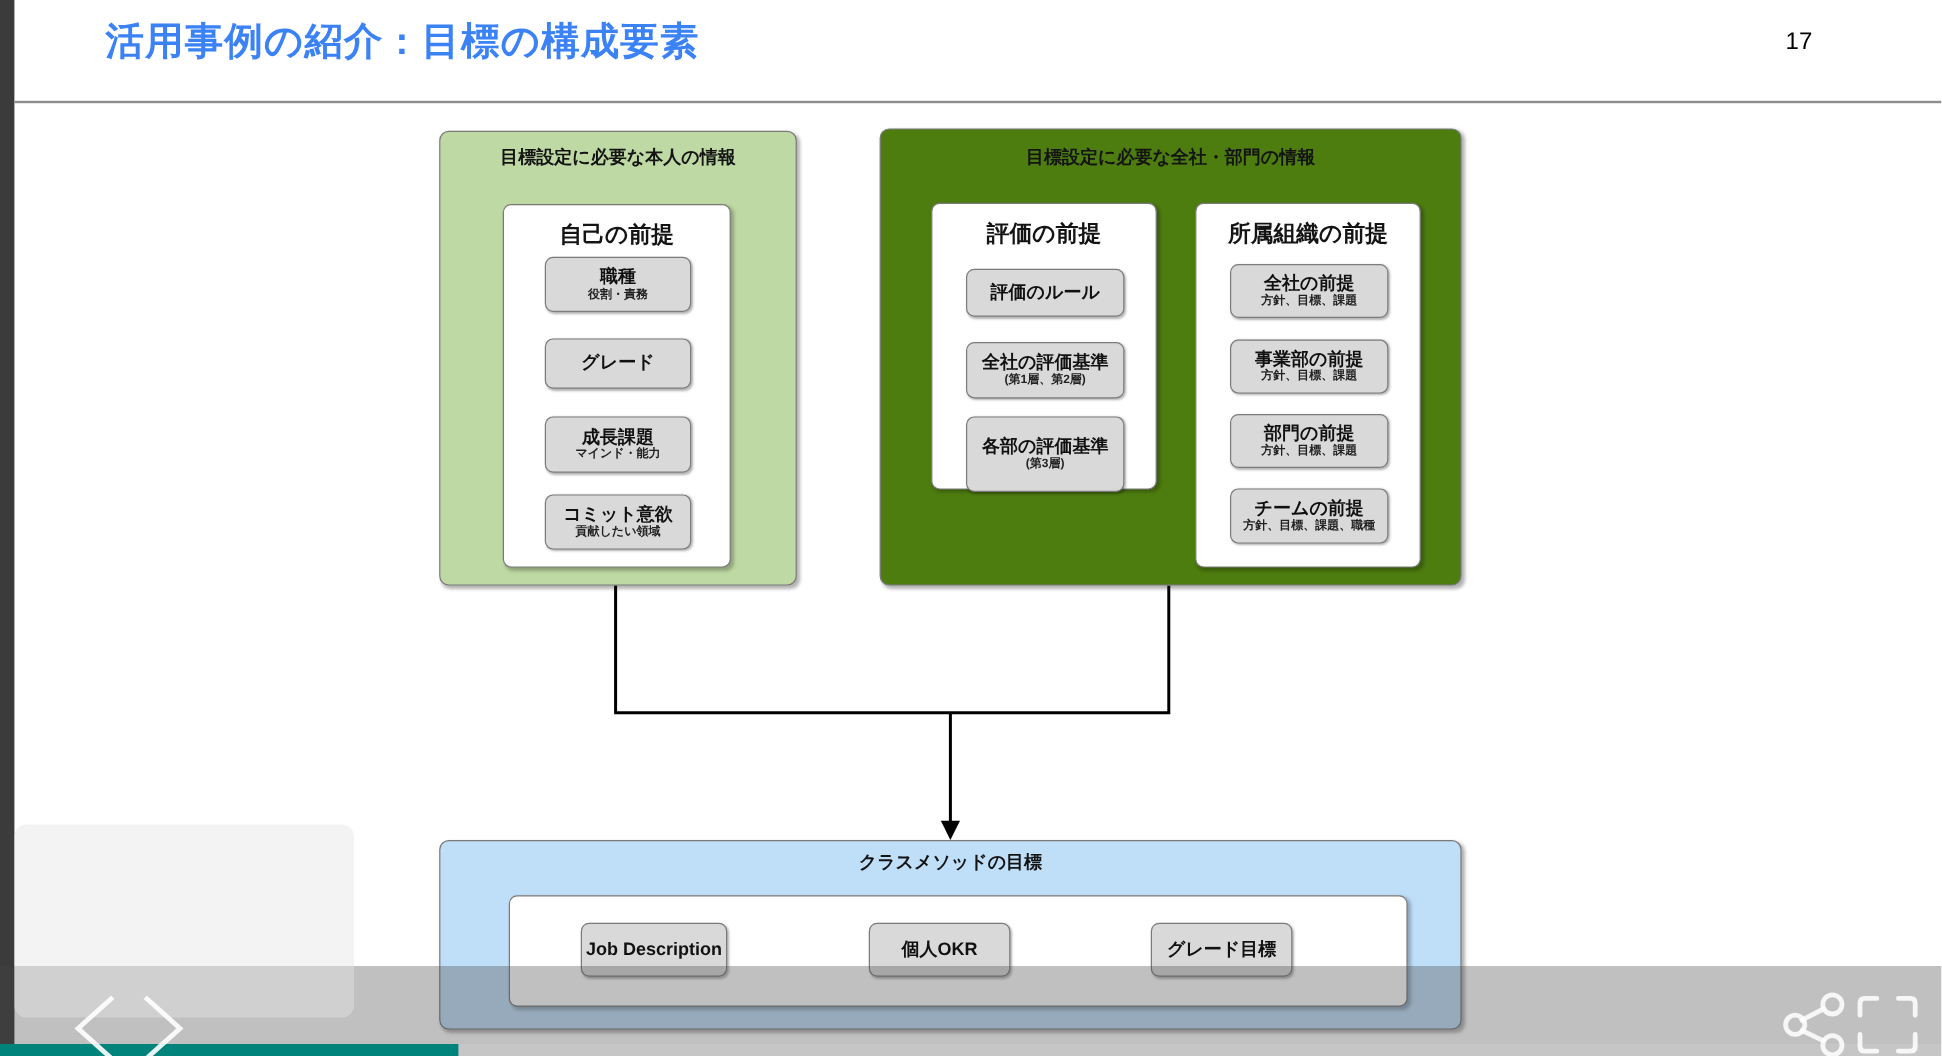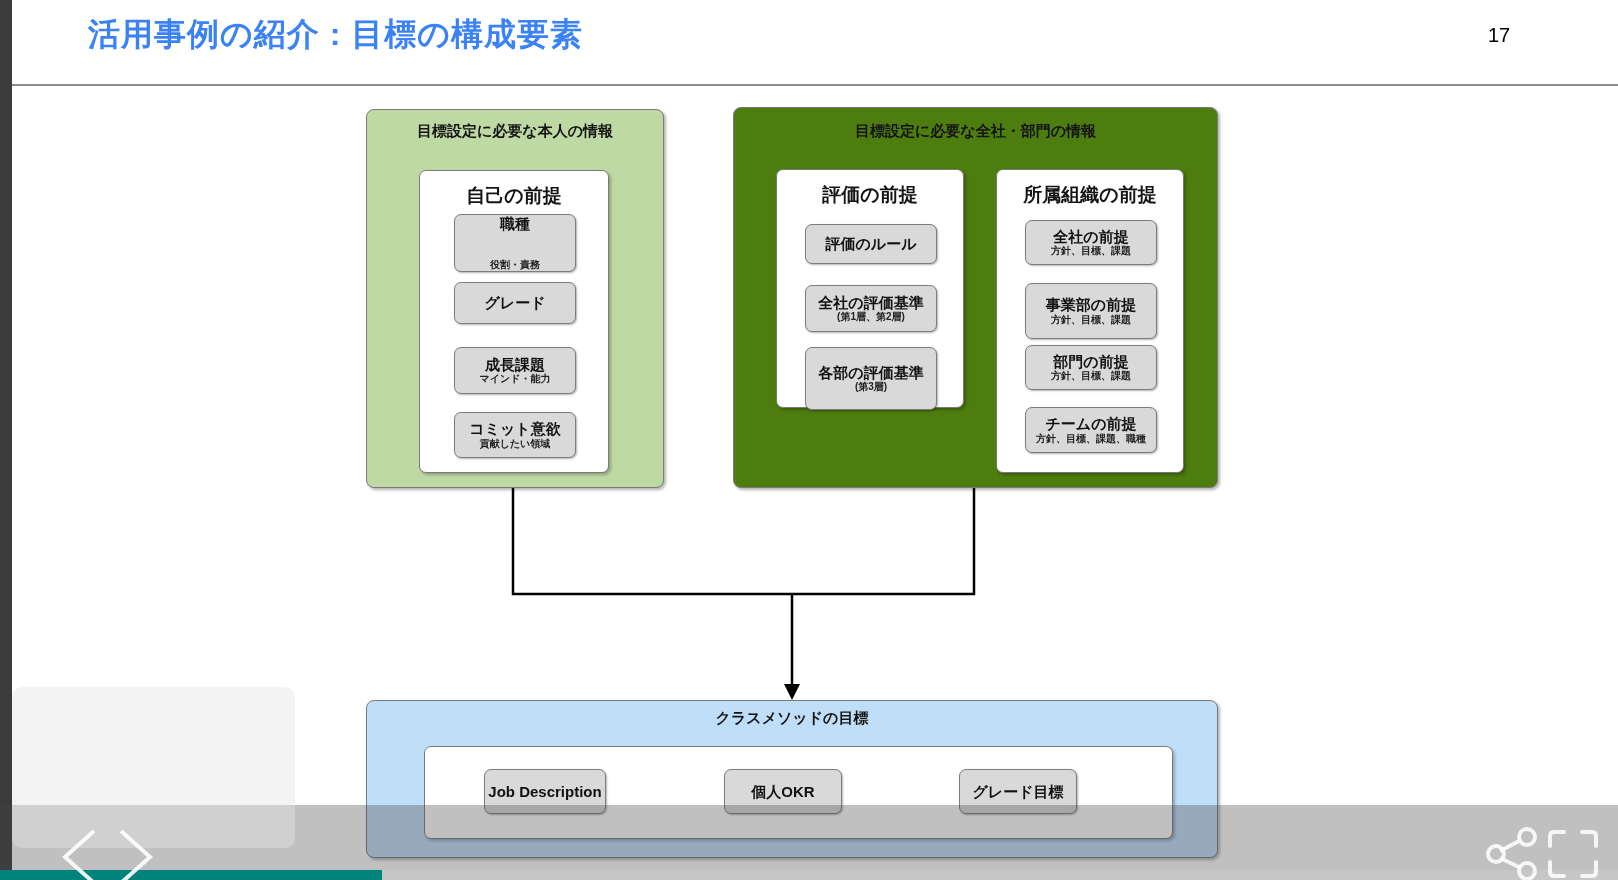--- a/index.html
+++ b/index.html
@@ -40,35 +40,35 @@
   .wb-goal { left:57px; top:45px; width:749px; height:93px; }
 
   .item { position:absolute; background:#d9d9d9; border:1px solid #7c7c7c; border-radius:7px;
           box-shadow:1px 1px 2px rgba(0,0,0,0.3);
           display:flex; flex-direction:column; align-items:center; justify-content:center; }
   .item .lbl { font-size:15px; font-weight:bold; color:#111; line-height:1.15; white-space:nowrap; }
   .item .sub { font-size:10px; font-weight:bold; color:#222; line-height:1.2; white-space:nowrap; }
 
   
   .wb-self .item { left:34px; width:122px; }
-  .it-g0 { top:43px;  height:58px;justify-content:space-between; }
+  .it-g0 { top:43px;  height:46px; }
   .it-g1 { top:111px; height:42px; }
   .it-g2 { top:176px; height:47px; }
   .it-g3 { top:241px; height:46px; }
 
   
   .wb-eval .item { left:28px; width:132px; }
   .it-e0 { top:54px;  height:40px; }
   .it-e1 { top:115px; height:47px; }
   .it-e2 { top:177px; height:63px; }
 
   
   .wb-org .item { left:28px; width:132px; }
   .it-o0 { top:50px;  height:45px; }
-  .it-o1 { top:113px; height:56px; }
+  .it-o1 { top:113px; height:45px; }
   .it-o2 { top:175px; height:45px; }
   .it-o3 { top:237px; height:46px; }
 
   
   .wb-goal .item { top:22px; height:45px; width:118px; }
   .it-b0 { left:59px;  width:122px !important; }
   .it-b1 { left:299px; }
   .it-b2 { left:534px; }
 
   

